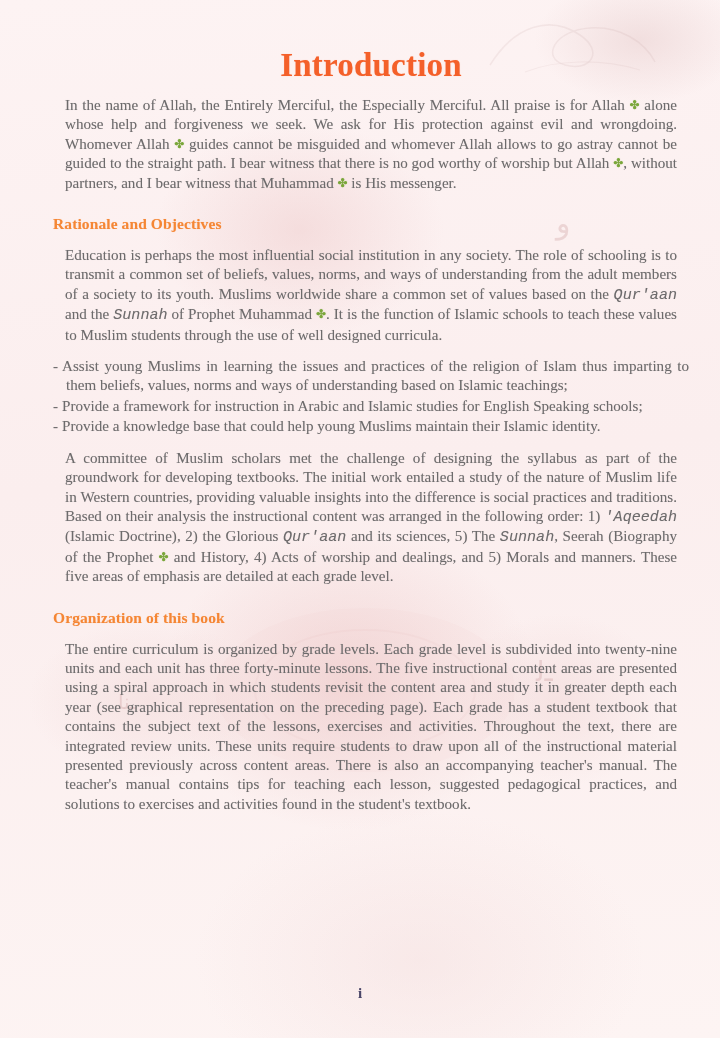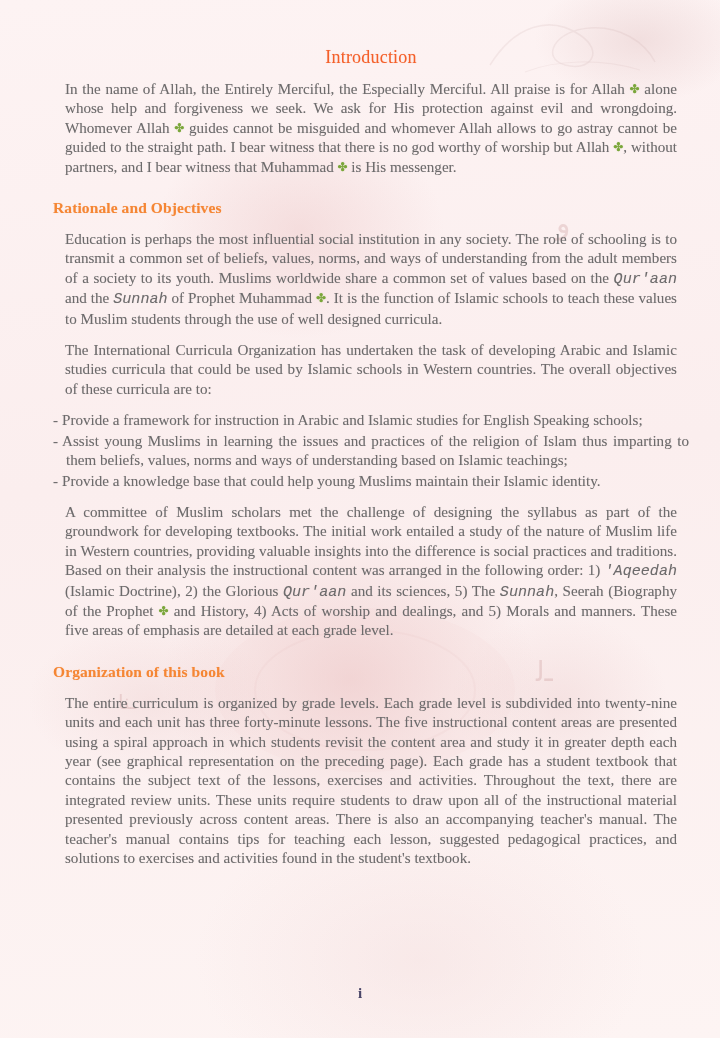--- a/index.html
+++ b/index.html
@@ -44,22 +44,22 @@
   
   .content {
     position: absolute;
     left: 53px;
     top: 0;
     width: 636px;
   }
 
   .doc-title {
     color: #f4602a;
-    font-weight: normal;
-    font-size: 18px;
+    font-weight: bold;
+    font-size: 33px;
     text-align: center;
     margin: 47px 0 6px 0;
     letter-spacing: 0.2px;
     text-shadow: 0 0 1px rgba(244,96,42,0.30);
   }
 
   .section-heading {
     color: #f58634;
     font-weight: bold;
     font-size: 15.5px;
@@ -163,25 +163,24 @@
     <h2 class="section-heading">Rationale and Objectives</h2>
 
     <p class="para"><span>Education is perhaps the most influential social institution in any society. The role of schooling is to transmit a common set of beliefs, values, norms, and ways of understanding from the adult members of a society to its youth. Muslims worldwide share a common set of values based on the</span>
       <em class="term">Qur'aan</em>
       <span>and the</span>
       <em class="term">Sunnah</em>
       <span>of Prophet Muhammad</span>
       <span class="honorific">✤</span><span>. It is the function of Islamic schools to teach these values to Muslim students through the use of well designed curricula.</span>
     </p>
 
-    <p class="para">The International Curricula Organization has undertaken the task of developing Arabic and Islamic studies curricula that could be used by Islamic schools in Western countries. The overall objectives of these curricula are to:</p>
 
     <ul class="bullet-list">
+      <li><span class="dash">-</span><span>Assist young Muslims in learning the issues and practices of the religion of Islam thus imparting to them beliefs, values, norms and ways of understanding based on Islamic teachings;</span></li>
       <li><span class="dash">-</span><span>Provide a framework for instruction in Arabic and Islamic studies for English Speaking schools;</span></li>
-      <li><span class="dash">-</span><span>Assist young Muslims in learning the issues and practices of the religion of Islam thus imparting to them beliefs, values, norms and ways of understanding based on Islamic teachings;</span></li>
       <li><span class="dash">-</span><span>Provide a knowledge base that could help young Muslims maintain their Islamic identity.</span></li>
     </ul>
 
     <p class="para"><span>A committee of Muslim scholars met the challenge of designing the syllabus as part of the groundwork for developing textbooks. The initial work entailed a study of the nature of Muslim life in Western countries, providing valuable insights into the difference is social practices and traditions. Based on their analysis the instructional content was arranged in the following order: 1)</span>
       <em class="term">'Aqeedah</em>
       <span>(Islamic Doctrine), 2) the Glorious</span>
       <em class="term">Qur'aan</em>
       <span>and its sciences, 5) The</span>
       <em class="term">Sunnah</em><span>, Seerah (Biography of the Prophet</span>
       <span class="honorific">✤</span>

